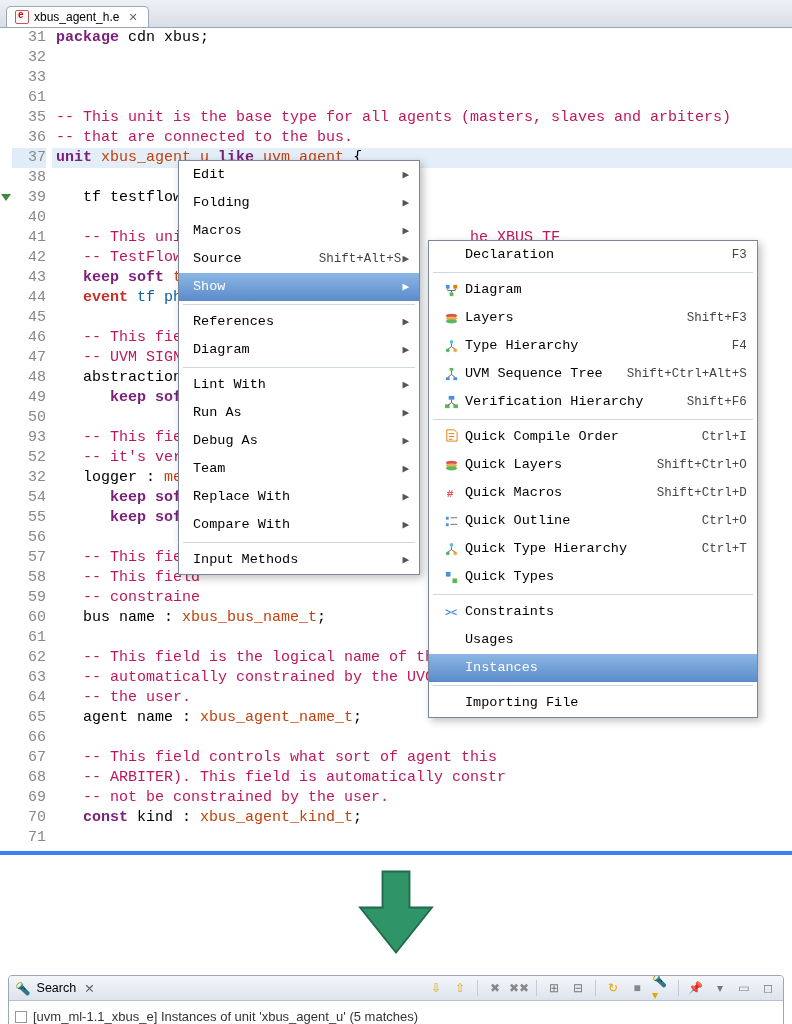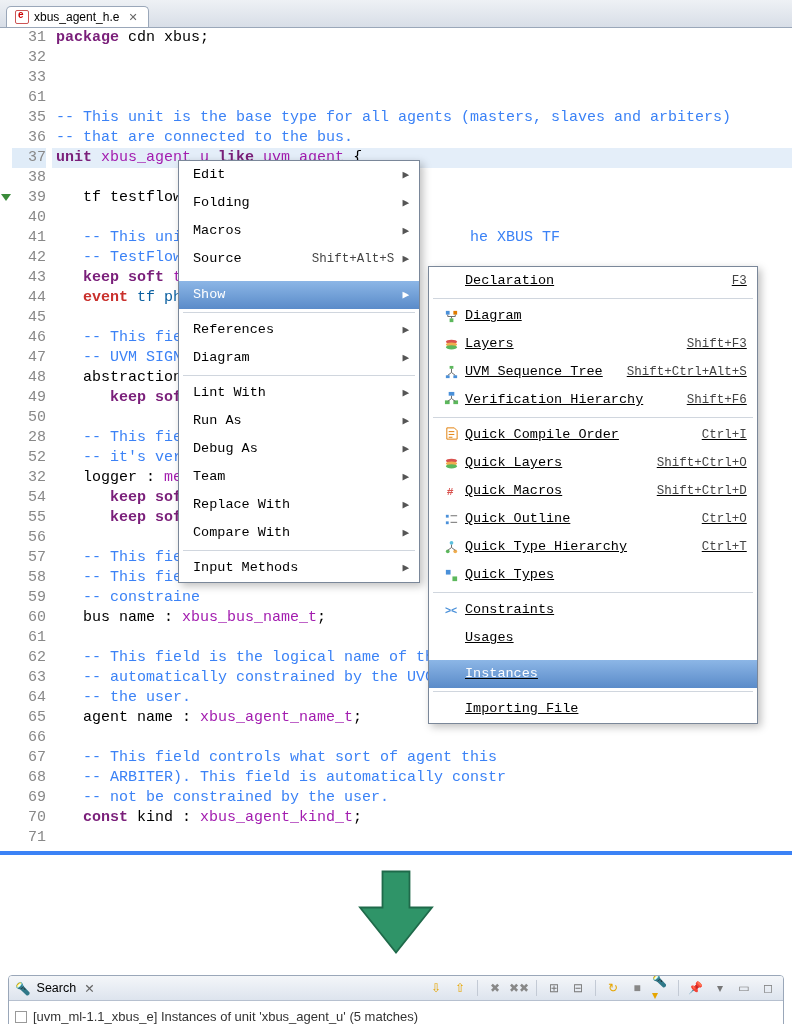--- a/index.html
+++ b/index.html
@@ -52,22 +52,22 @@
     background: #fff;
     padding: 0 6px 0 0;
     user-select: none;
   }
   .gutter div { height: 20px; }
   .gutter .hl { background:#e0ecf8; }
   .code { flex:1; white-space: pre; position: relative; }
   .code .line { height:20px; padding-left:4px; }
   .code .hl-line { background:#e4eef9; }
   .kw  { color:#7a1f7a; font-weight:bold; }
-  .typ { color:#a21caf; }
-  .cmt { color:#3b82f6; }
+  .typ { color:#c2410c; }
+  .cmt { color:#be185d; }
   .ev  { color:#c9302c; font-weight:bold;}
   .evn { color:#0a5fa0; }
   
   .menu {
     position: absolute;
     background:#fff;
     border:1px solid #7a8799;
     box-shadow: 3px 3px 8px rgba(0,0,0,.25);
     font-size: 13.5px;
   }
@@ -76,21 +76,20 @@
     justify-content:space-between;
     align-items:center;
     padding:4px 10px 4px 14px;
     min-width:240px;
     gap:24px;
     cursor:default;
   }
   .menu .mi.sel {
     background: linear-gradient(#8cb6e6,#5a8bc9);
     color:#fff;
-    margin-top:8px;
   }
   .menu .sep { height:1px; background:#d0d6de; margin:3px 4px;}
   .menu .arrow { font-size:11px; color:#555; }
   .menu .mi.sel .arrow{color:#fff;}
   .menu .short { color:#444; font-size:12.5px;}
   .menu .mi.sel .short{color:#fff;}
   .menu2 .mi { min-width:310px; }
   .menu2 .ico { width:16px;height:16px;display:inline-flex;align-items:center;justify-content:center;font-size:12px;}
   .menu2 .ico svg{width:15px;height:15px;}
   .menu2 .lbl { flex:1; margin-left:6px;}
@@ -146,21 +145,21 @@
       <div>41</div>
       <div>42</div>
       <div>43</div>
       <div>44</div>
       <div>45</div>
       <div>46</div>
       <div>47</div>
       <div>48</div>
       <div>49</div>
       <div>50</div>
-      <div>28</div>
+      <div>93</div>
       <div>52</div>
       <div>32</div>
       <div>54</div>
       <div>55</div>
       <div>56</div>
       <div>57</div>
       <div>58</div>
       <div>59</div>
       <div>60</div>
       <div>61</div>
@@ -191,21 +190,21 @@
         </span>
       </div>
       <div class="mi">
         <span>Macros</span>
         <span style="display:flex;gap:8px;align-items:center">
           <span class="arrow">▶</span>
         </span>
       </div>
       <div class="mi">
         <span>Source</span>
-        <span style="display:flex;gap:8px;align-items:center">
+        <span style="display:flex;gap:1px;align-items:center">
           <span class="short">Shift+Alt+S</span>
           <span class="arrow">▶</span>
         </span>
       </div>
       <div class="mi sel">
         <span>Show</span>
         <span style="display:flex;gap:8px;align-items:center">
           <span class="arrow">▶</span>
         </span>
       </div>
@@ -261,21 +260,21 @@
       </div>
       <div class="sep"></div>
       <div class="mi">
         <span>Input Methods</span>
         <span style="display:flex;gap:8px;align-items:center">
           <span class="arrow">▶</span>
         </span>
       </div>
     </div>
 
-  <div class="menu menu2" id="menu2" style="left:428px; top:238px;text-decoration:underline;">
+  <div class="menu menu2" id="menu2" style="left:428px; top:212px;">
       <div class="mi">
         <span style="display:flex;align-items:center">
           <span class="ico"></span>
           <span class="lbl">Declaration</span>
         </span>
         <span class="short">F3</span>
       </div>
       <div class="sep"></div>
       <div class="mi">
         <span style="display:flex;align-items:center">
@@ -301,32 +300,46 @@
             </svg>
           </span>
           <span class="lbl">Layers</span>
         </span>
         <span class="short">Shift+F3</span>
       </div>
       <div class="mi">
         <span style="display:flex;align-items:center">
           <span class="ico">
             <svg viewBox="0 0 16 16">
+              <circle cx="8" cy="3" r="2" fill="#5bc0de"></circle>
+              <circle cx="4" cy="12" r="2" fill="#5cb85c"></circle>
+              <circle cx="12" cy="12" r="2" fill="#f0ad4e"></circle>
+              <path d="M8 5v3M8 8l-4 3M8 8l4 3" stroke="#666" fill="none"></path>
+            </svg>
+          </span>
+          <span class="lbl">Type Hierarchy</span>
+        </span>
+        <span class="short">F4</span>
+      </div>
+      <div class="mi">
+        <span style="display:flex;align-items:center">
+          <span class="ico">
+            <svg viewBox="0 0 16 16">
               <rect x="6" y="1" width="4" height="3" fill="#5cb85c"></rect>
               <rect x="2" y="11" width="4" height="3" fill="#4a90d9"></rect>
               <rect x="10" y="11" width="4" height="3" fill="#4a90d9"></rect>
               <path d="M8 4v4M8 8l-4 3M8 8l4 3" stroke="#666" fill="none"></path>
             </svg>
           </span>
           <span class="lbl">UVM Sequence Tree</span>
         </span>
         <span class="short">Shift+Ctrl+Alt+S</span>
       </div>
       <div class="mi">
-        <span style="display:flex;">
+        <span style="display:flex;align-items:center">
           <span class="ico">
             <svg viewBox="0 0 16 16">
               <rect x="5" y="1" width="6" height="4" fill="#4a90d9"></rect>
               <rect x="1" y="10" width="5" height="4" fill="#5cb85c"></rect>
               <rect x="10" y="10" width="5" height="4" fill="#5cb85c"></rect>
               <path d="M8 5v3M8 8l-4 3M8 8l4 3" stroke="#666" fill="none"></path>
             </svg>
           </span>
           <span class="lbl">Verification Hierarchy</span>
         </span>

